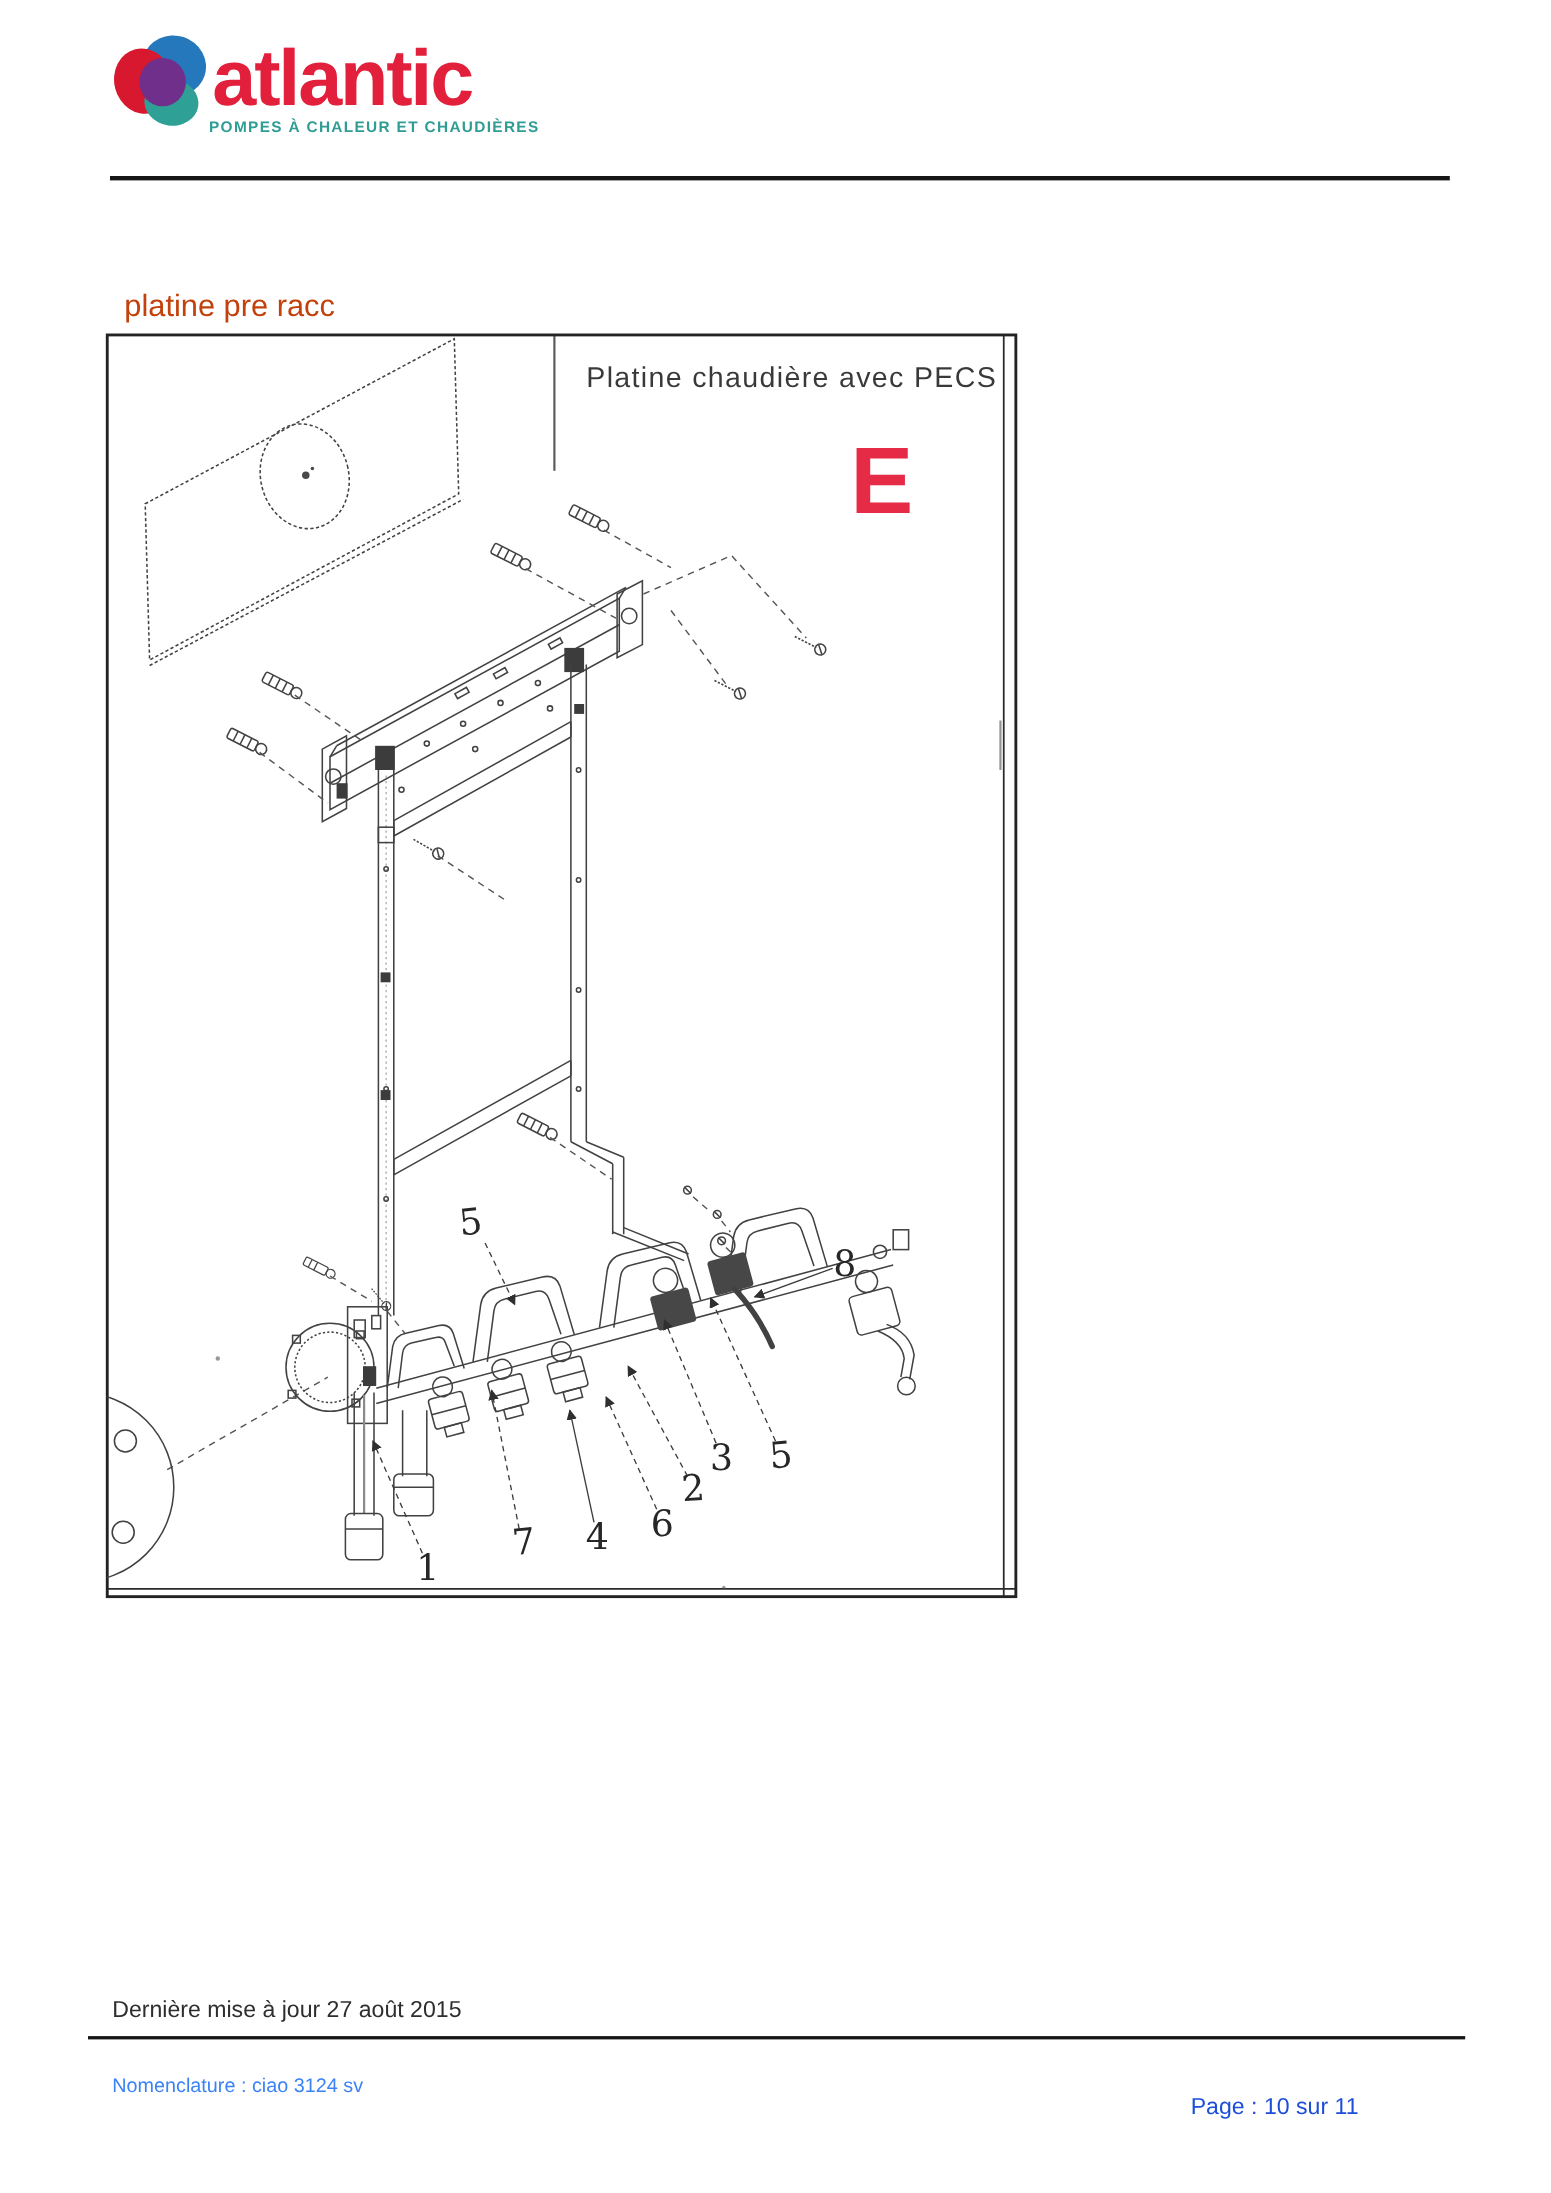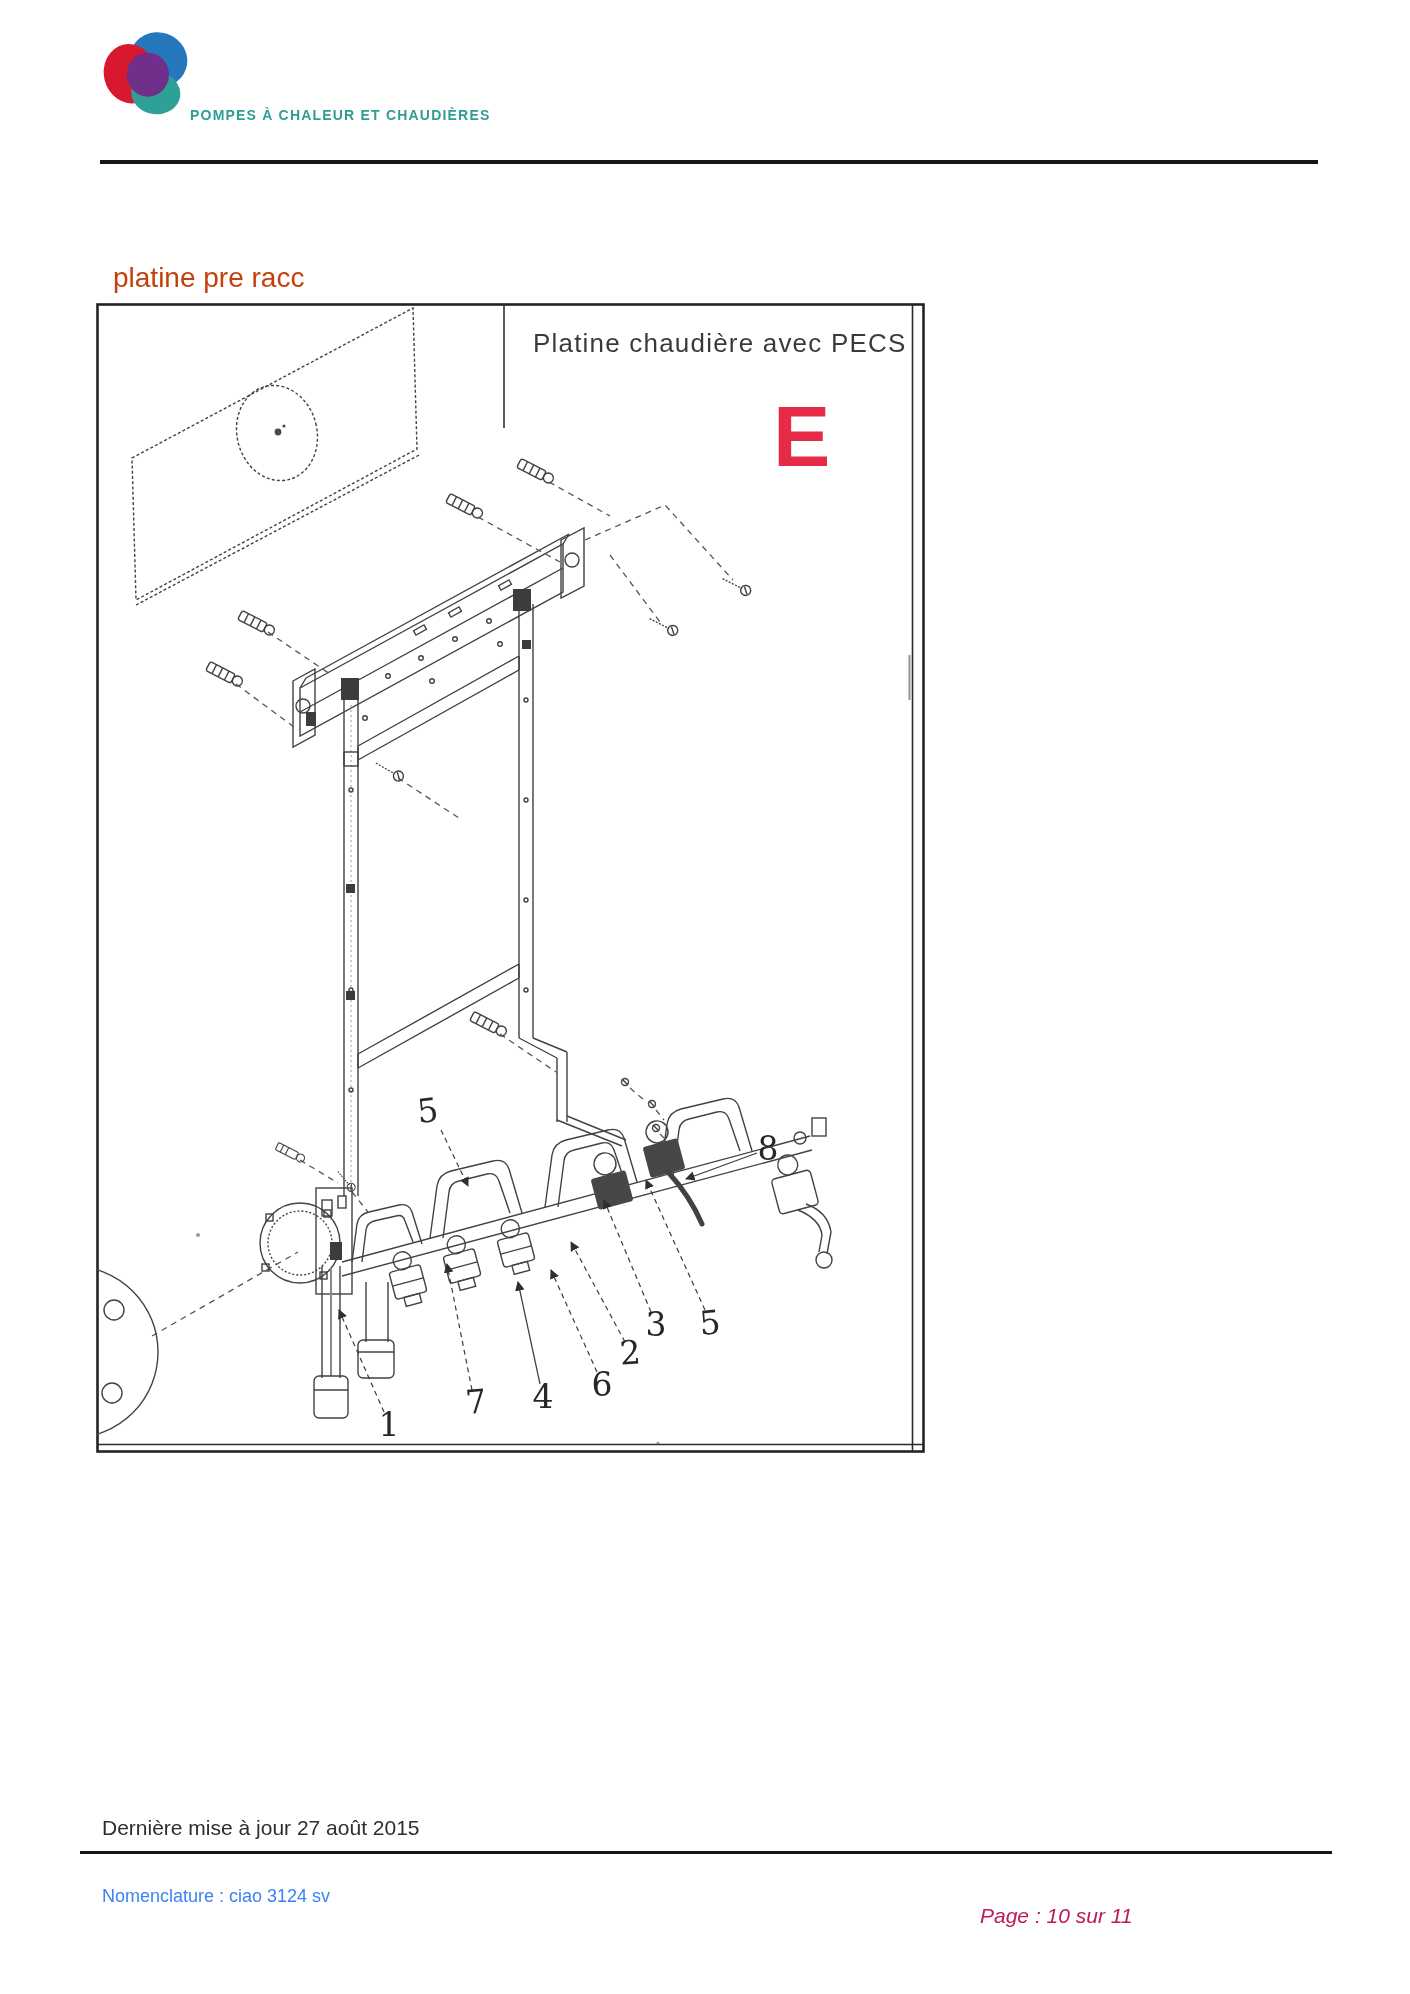--- a/index.html
+++ b/index.html
@@ -6,41 +6,42 @@
   .page{position:relative;width:1410px;height:1994px;background:#fff;overflow:hidden;
         font-family:"Liberation Sans",sans-serif;}
   .abs{position:absolute;}
   .brand{left:193px;top:30px;font-size:72px;font-weight:bold;letter-spacing:-2px;color:#e2203c;}
   .tagline{left:190px;top:107px;font-size:14px;font-weight:700;letter-spacing:1.2px;color:#2f9d94;}
   .header-rule{left:100px;top:160px;width:1218px;height:4px;background:#161616;}
   .section-label{left:113px;top:262px;font-size:28px;color:#c2410c;}
   .footer-rule{left:80px;top:1851px;width:1252px;height:3px;background:#161616;}
   .footer-l1{left:102px;top:1886px;font-size:18px;color:#3b82f6;}
   .footer-l2{left:102px;top:1816px;font-size:21px;color:#2e2e2e;}
-  .footer-page{left:980px;top:1904px;width:255px;font-size:21px;color:#be185d;font-style:italic;}
+  .footer-page{left:980px;top:1904px;width:255px;text-align:right;font-size:21px;color:#1d4ed8;}
   svg text{font-family:"Liberation Sans",sans-serif;}
   .callout{font-family:"DejaVu Serif",serif;font-size:33px;fill:#272727;}
   .sk{stroke:#424242;fill:none;stroke-width:1.4;}
   .skd{stroke:#555;fill:none;stroke-width:1.3;stroke-dasharray:6 5;}
   .ld{stroke:#3c3c3c;fill:none;stroke-width:1.2;}
   .ldd{stroke:#3c3c3c;fill:none;stroke-width:1.2;stroke-dasharray:5 4;}
 </style>
 </head>
 <body>
 
 <div class="page">
 
   <div class="abs" style="left:103px;top:26px;width:88px;height:92px;">
     <svg width="88" height="92" viewBox="0 0 100 104">
       <ellipse cx="63" cy="38" rx="33" ry="31" transform="rotate(18 63 38)" fill="#2678bd"></ellipse>
       <ellipse cx="31" cy="54" rx="30" ry="34" transform="rotate(-14 31 54)" fill="#d7182f"></ellipse>
       <ellipse cx="60" cy="76" rx="28" ry="24" transform="rotate(8 60 76)" fill="#2fa096"></ellipse>
       <ellipse cx="51" cy="55" rx="24" ry="25" fill="#702f8a"></ellipse>
     </svg>
   </div>
+  <div class="abs brand">atlantic</div>
   <div class="abs tagline">POMPES À CHALEUR ET CHAUDIÈRES</div>
   <div class="abs header-rule"></div>
 
   <div class="abs section-label">platine pre racc</div>
 
   <svg class="abs" style="left:90px;top:290px;" width="845" height="1175" viewBox="90 290 845 1175">
     <defs>
       <marker id="arr" viewBox="0 0 10 10" refX="9" refY="5" markerWidth="8" markerHeight="8" orient="auto-start-reverse">
         <path d="M0,0 L10,5 L0,10 z" fill="#2f2f2f"></path>
       </marker>

